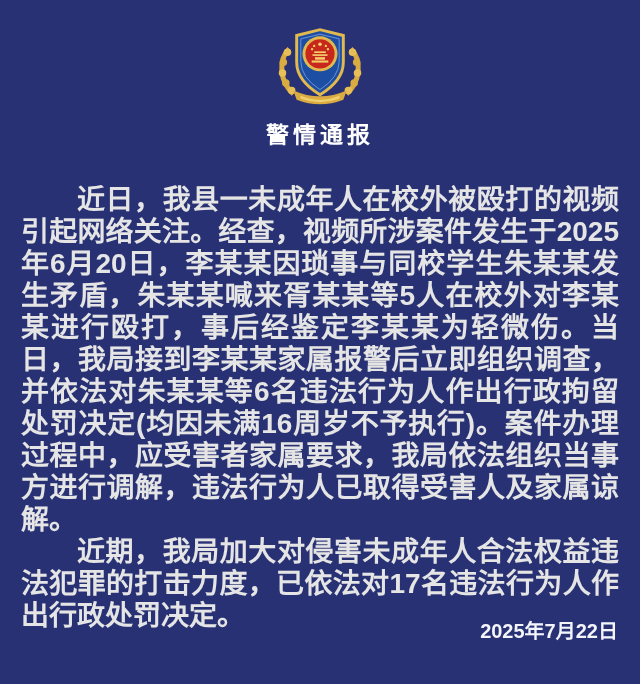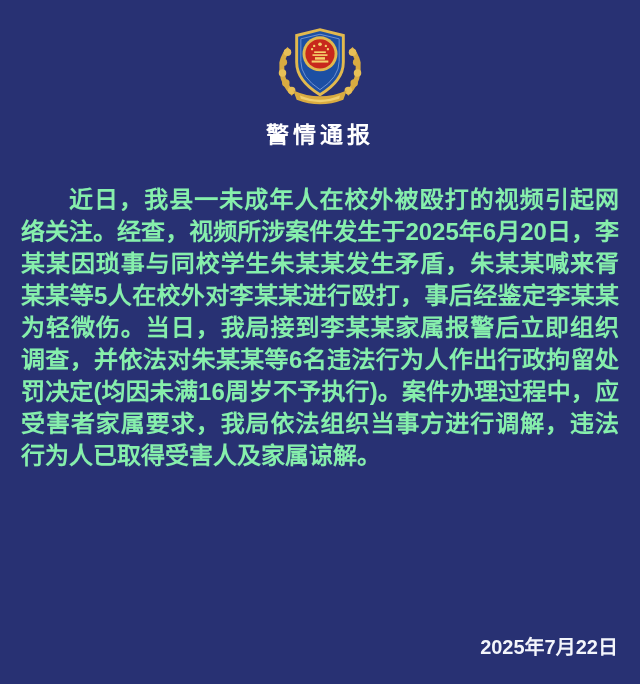--- a/index.html
+++ b/index.html
@@ -32,45 +32,45 @@
   .title {
     margin-top: 7px;
     text-align: center;
     font-size: 23px;
     font-weight: 700;
     letter-spacing: 4px;
     color: #ffffff;
   }
   .body-text {
     margin: 34px 21px 0 21px;
-    font-size: 24px;
+    font-size: 28px;
     line-height: 32px;
     font-weight: 700;
     text-align: justify;
-    color: #86efac;
+    color: #e5e5e5;
   }
   .body-text p {
     margin: 0;
     text-indent: 2em;
   }
   .signature {
     position: absolute;
     right: 22px;
     top: 604px;
     text-align: right;
     font-size: 20px;
     font-weight: 700;
     color: #f3f5fb;
   }
   .signature .agency {
     display: block;
   }
   .signature .date {
     display: block;
-    margin-top: 27px;
+    margin-top: 11px;
   }
 </style>
 </head>
 <body>
 
 <div class="notice">
 
   <div class="badge-wrap">
     <svg width="100" height="92" viewBox="0 0 120 110" aria-hidden="true">
 
@@ -107,19 +107,20 @@
       <rect x="51" y="44.5" width="18" height="2" fill="#f5d06a"></rect>
       <rect x="54" y="48" width="12" height="3" fill="#f5d06a"></rect>
       <rect x="50" y="52" width="20" height="2.5" fill="#f5d06a"></rect>
     </svg>
   </div>
 
   <div class="title">警情通报</div>
 
   <div class="body-text">
     <p>近日，我县一未成年人在校外被殴打的视频引起网络关注。经查，视频所涉案件发生于2025年6月20日，李某某因琐事与同校学生朱某某发生矛盾，朱某某喊来胥某某等5人在校外对李某某进行殴打，事后经鉴定李某某为轻微伤。当日，我局接到李某某家属报警后立即组织调查，并依法对朱某某等6名违法行为人作出行政拘留处罚决定(均因未满16周岁不予执行)。案件办理过程中，应受害者家属要求，我局依法组织当事方进行调解，违法行为人已取得受害人及家属谅解。</p>
+    <p>近期，我局加大对侵害未成年人合法权益违法犯罪的打击力度，已依法对17名违法行为人作出行政处罚决定。</p>
   </div>
 
   <div class="signature">
     <span class="date">2025年7月22日</span>
   </div>
 
 </div>
 
 </body></html>

